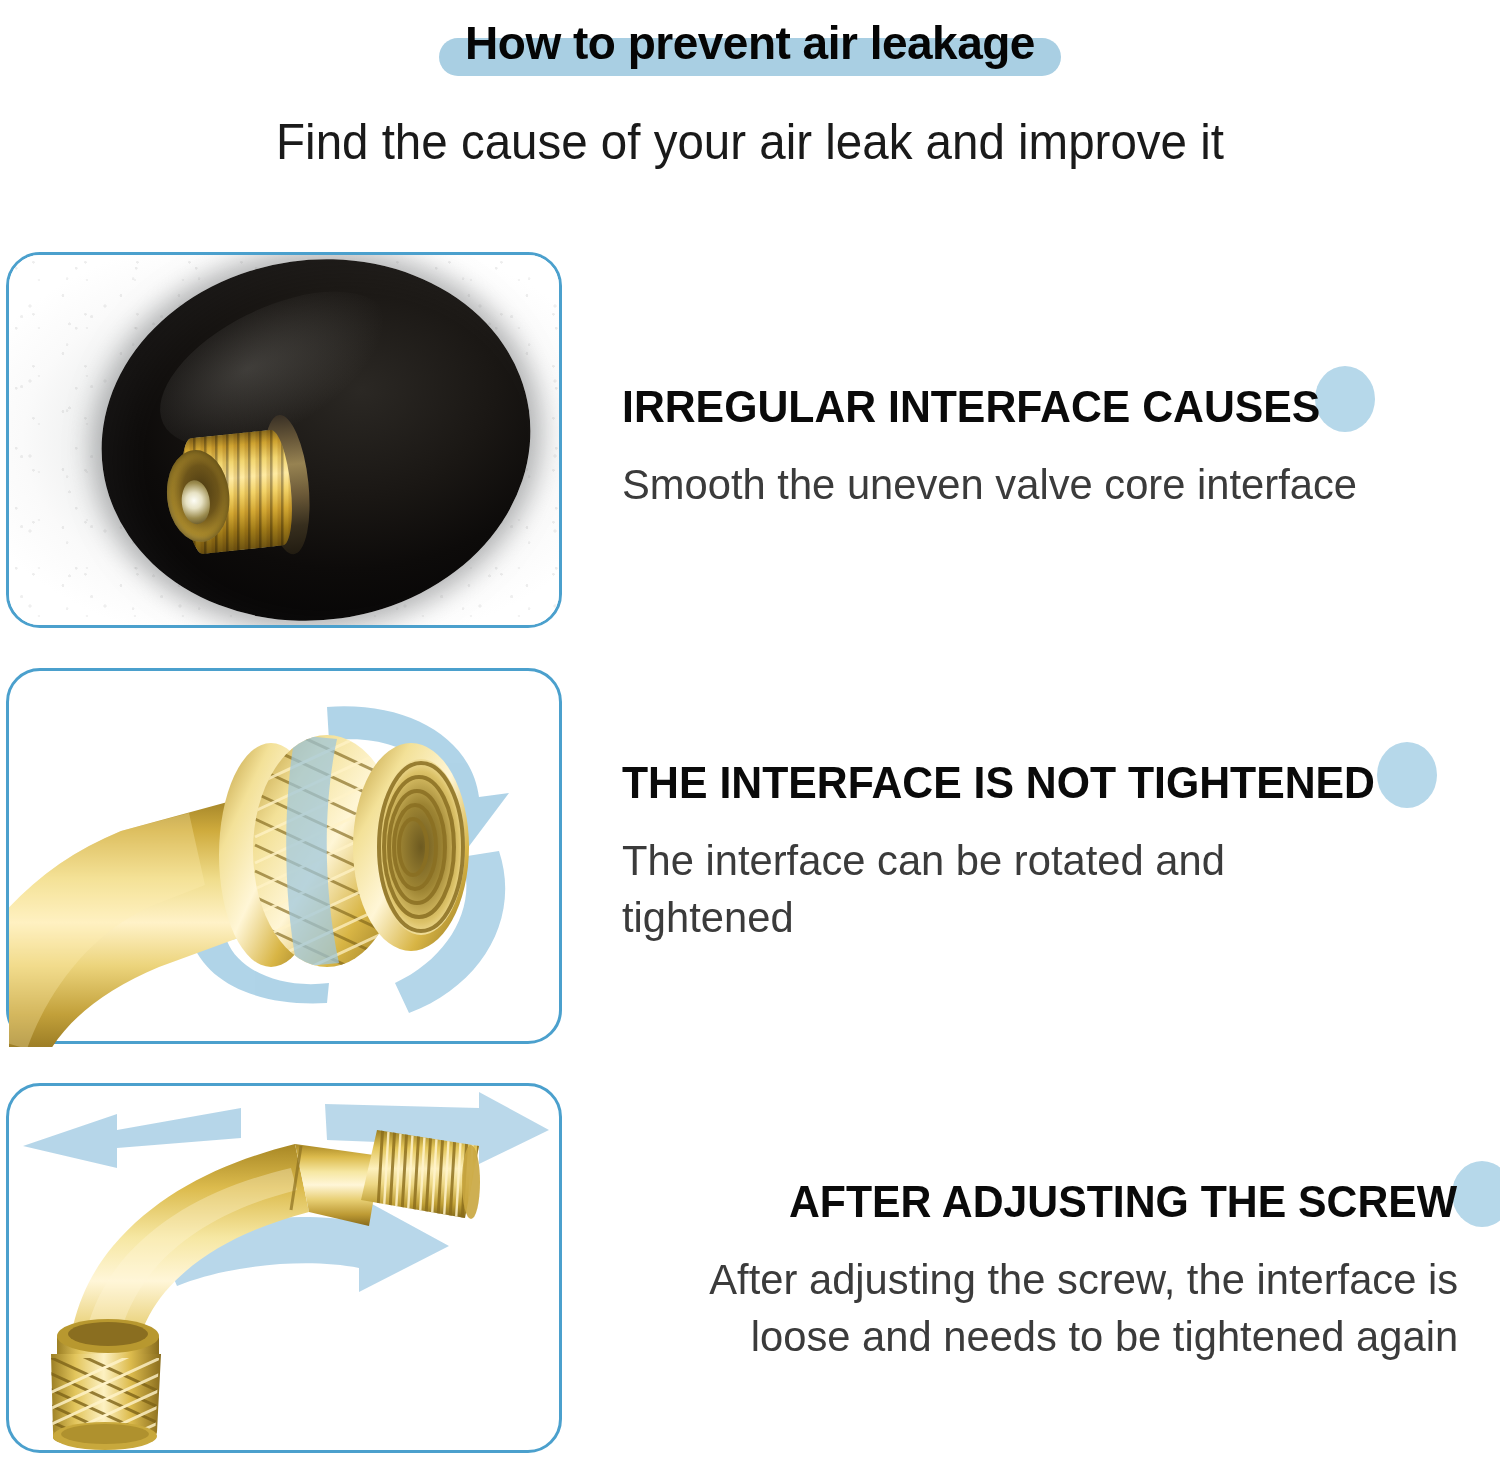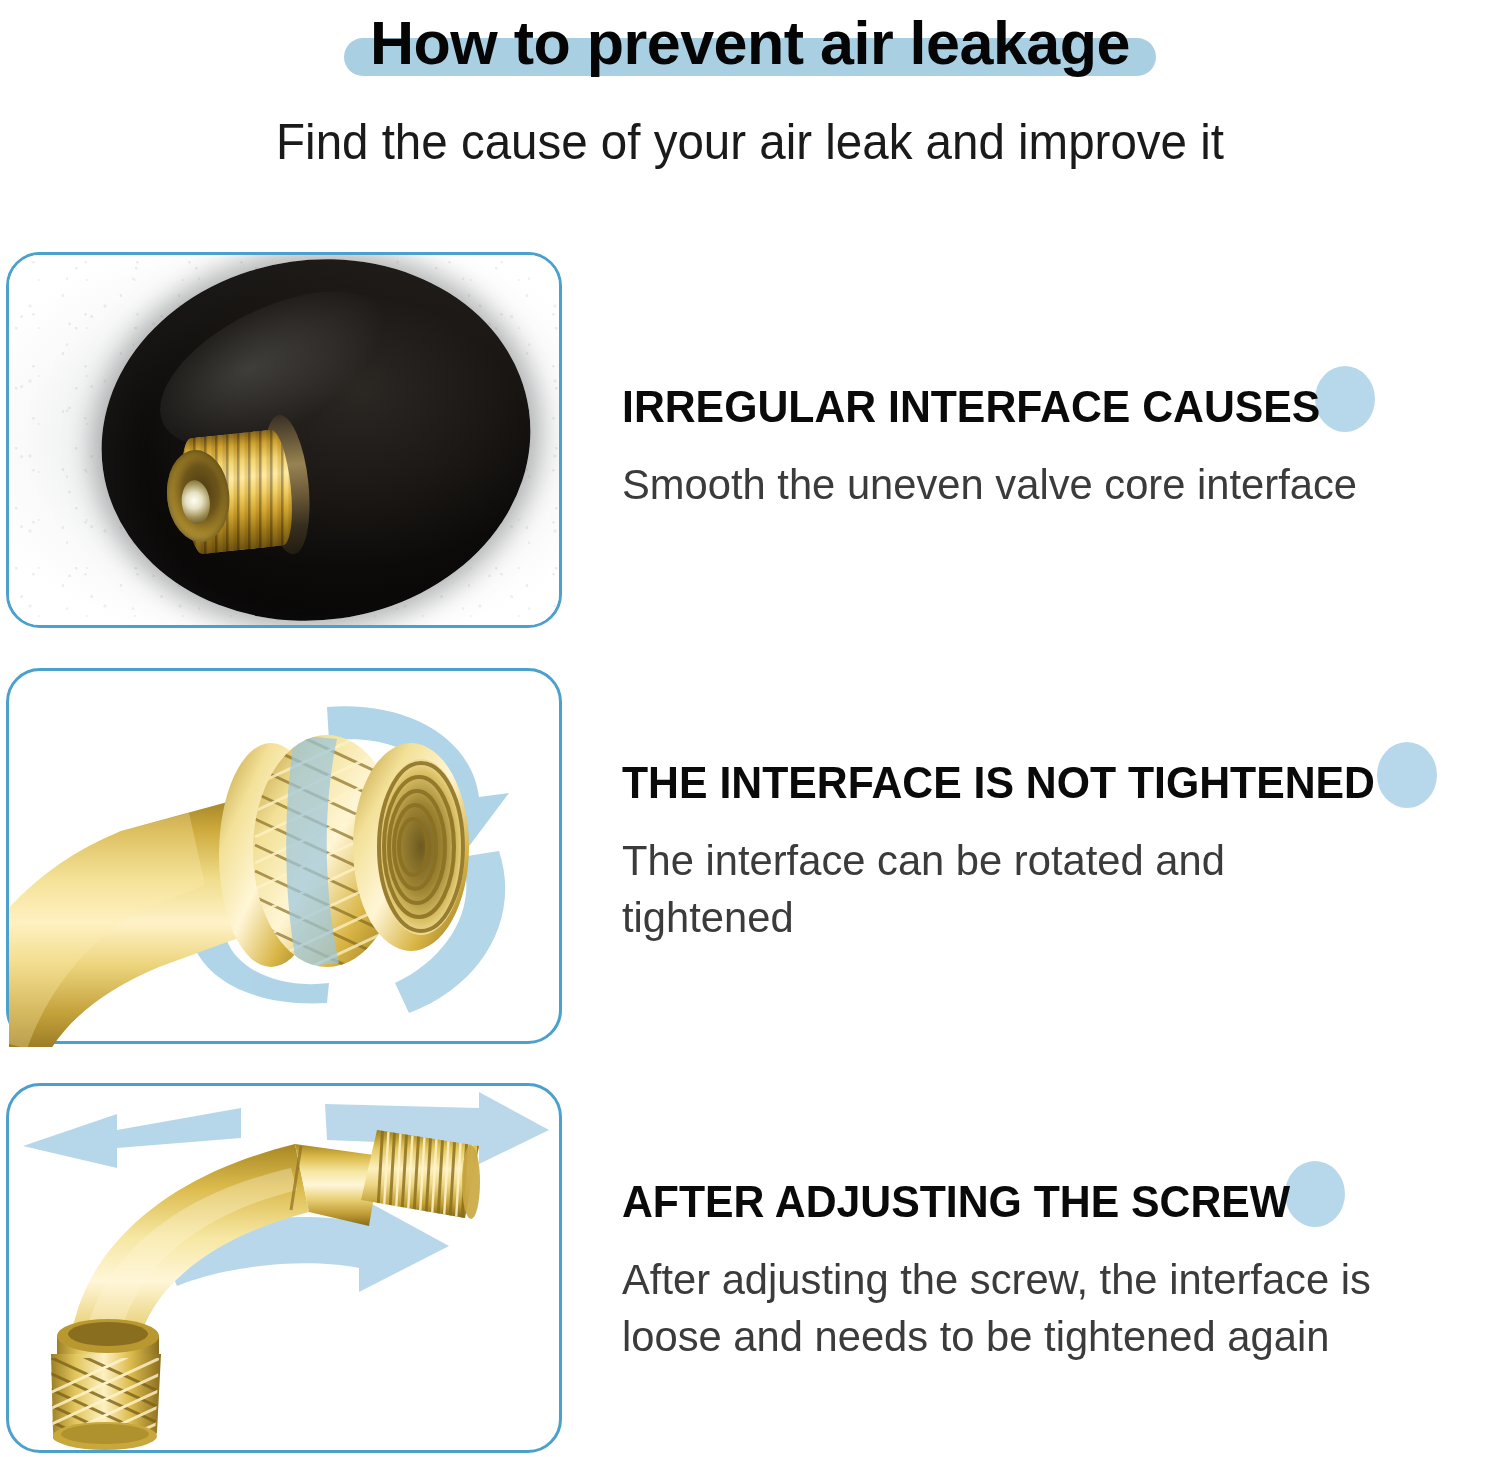--- a/index.html
+++ b/index.html
@@ -39,21 +39,21 @@
     right: -26px;
     bottom: 6px;
     height: 38px;
     background: #a9cfe3;
     border-radius: 19px;
     z-index: 0;
   }
   .page-title {
     position: relative;
     z-index: 1;
-    font-size: 61px;
+    font-size: 46px;
     font-weight: 700;
     color: #050505;
     letter-spacing: -0.5px;
     line-height: 78px;
     white-space: nowrap;
     font-stretch: condensed;
     transform: scaleX(0.93);
     transform-origin: center;
   }
   .subtitle {
@@ -70,21 +70,21 @@
   }
 
   
   .row {
     position: absolute;
     left: 0;
     width: 1500px;
   }
   .row-1 { top: 252px;  height: 376px; padding-left: 36px; }
   .row-2 { top: 668px;  height: 376px; padding-left: 44px; }
-  .row-3 { top: 1083px; height: 370px; }
+  .row-3 { top: 1083px; height: 370px; text-align: right; }
 
   
   .photo-card {
     position: absolute;
     left: 6px;
     top: 0;
     width: 556px;
     height: 100%;
     border: 3px solid #4ba0cd;
     border-radius: 34px;

